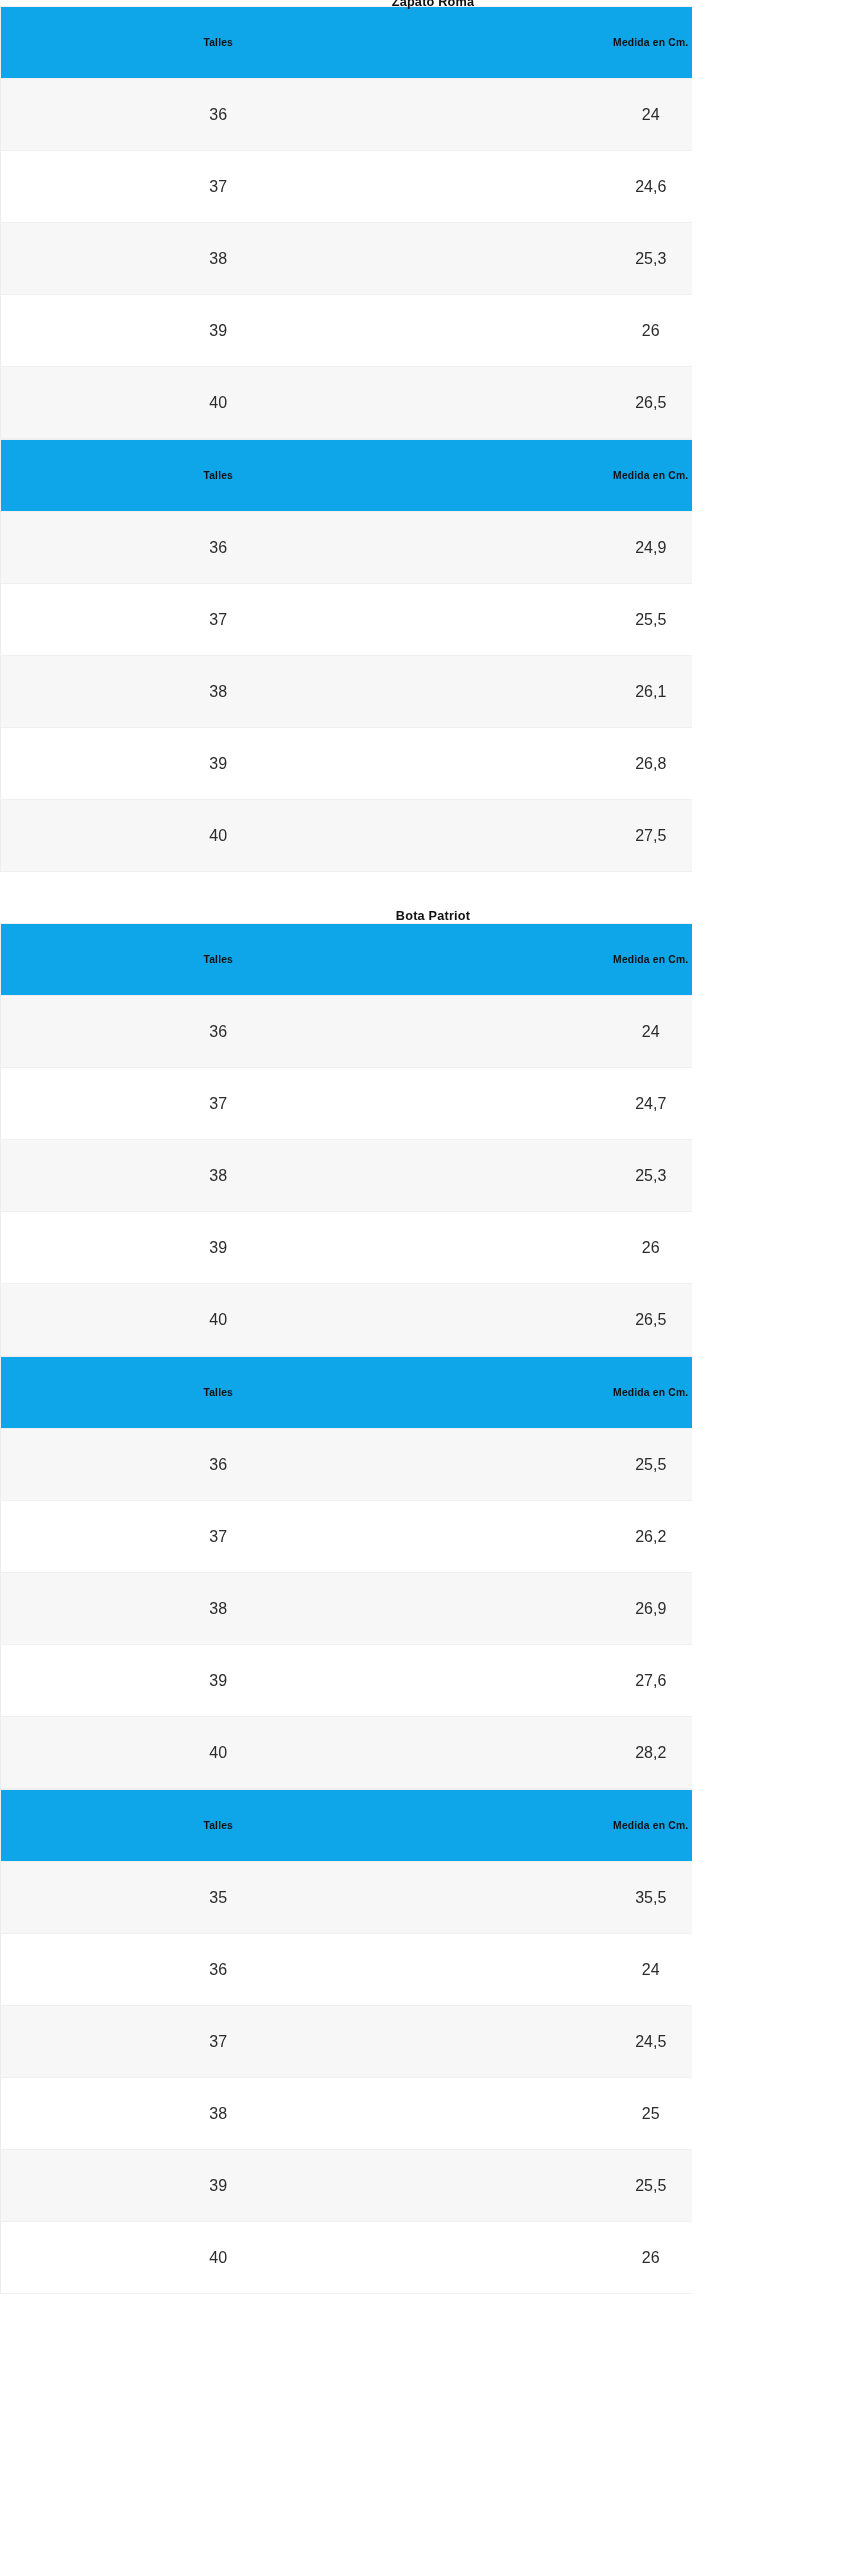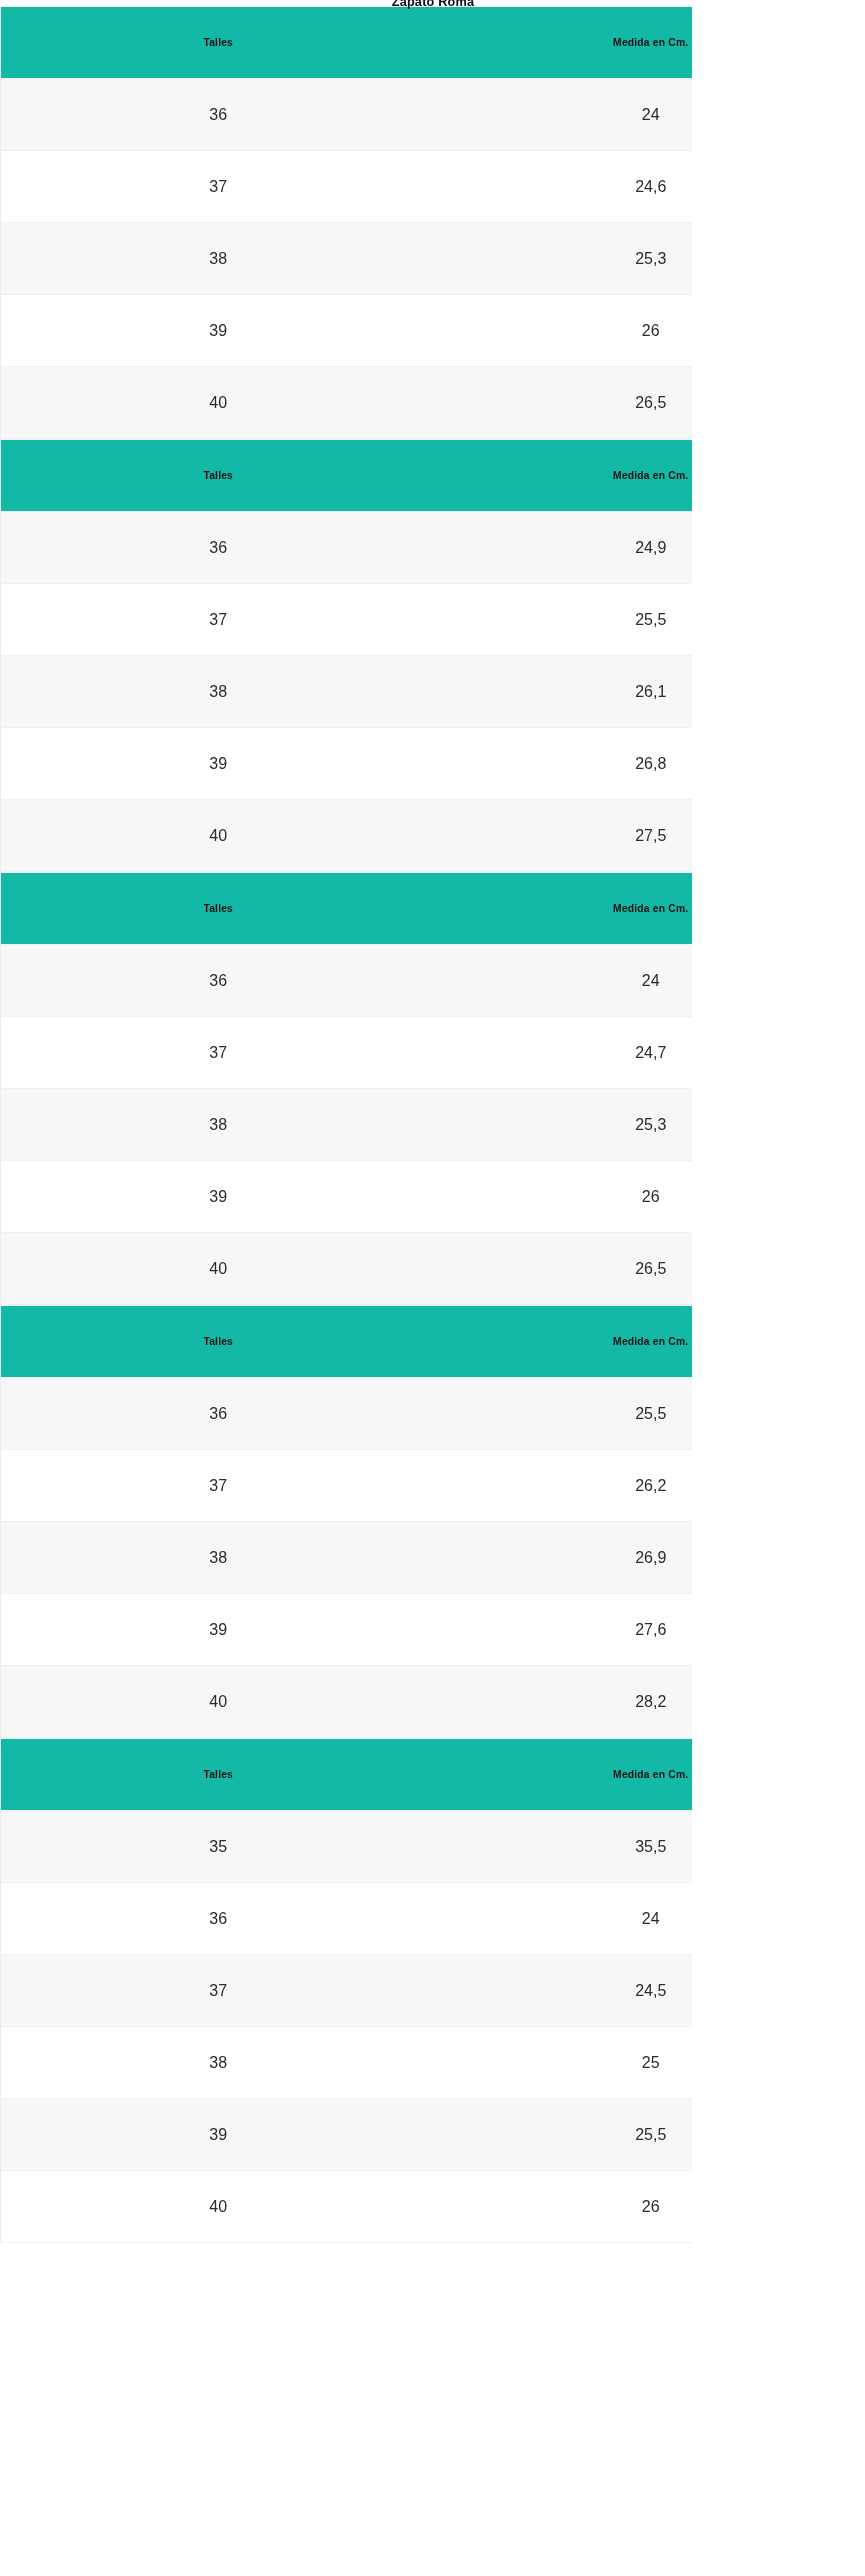--- a/index.html
+++ b/index.html
@@ -64,21 +64,21 @@
   table.size-table col.c-talles  { width: 435px; }
   table.size-table col.c-medida  { width: 431px; }
 
   table.size-table th {
     font-size: 10.3px;
     font-weight: 700;
     letter-spacing: 0.2px;
     color: #111111;
     height: 71px;
     padding: 0;
-    background: #14b8a6;
+    background: #0ea5e9;
     border-top: 0.6px solid #f0f0f0;
     border-bottom: 0.6px solid #f0f0f0;
     vertical-align: middle;
   }
 
   table.size-table td {
     font-size: 16px;
     font-weight: 400;
     color: #2b2b2b;
     height: 71px;
@@ -174,20 +174,23 @@
             <td class="cell-medida"><span>26,8</span></td>
           </tr>
           <tr>
             <td class="cell-talles"><span>40</span></td>
             <td class="cell-medida"><span>27,5</span></td>
           </tr>
         </tbody>
       </table>
     </div>
     <div class="chart-block">
+      <div class="title-wrap">
+        <div class="chart-title">Bota Patriot</div>
+      </div>
       <table class="size-table">
         <colgroup>
           <col class="c-talles">
           <col class="c-medida">
         </colgroup>
         <thead>
           <tr>
             <th class="cell-talles"><span>Talles</span></th>
             <th class="cell-medida"><span>Medida en Cm.</span></th>
           </tr>

